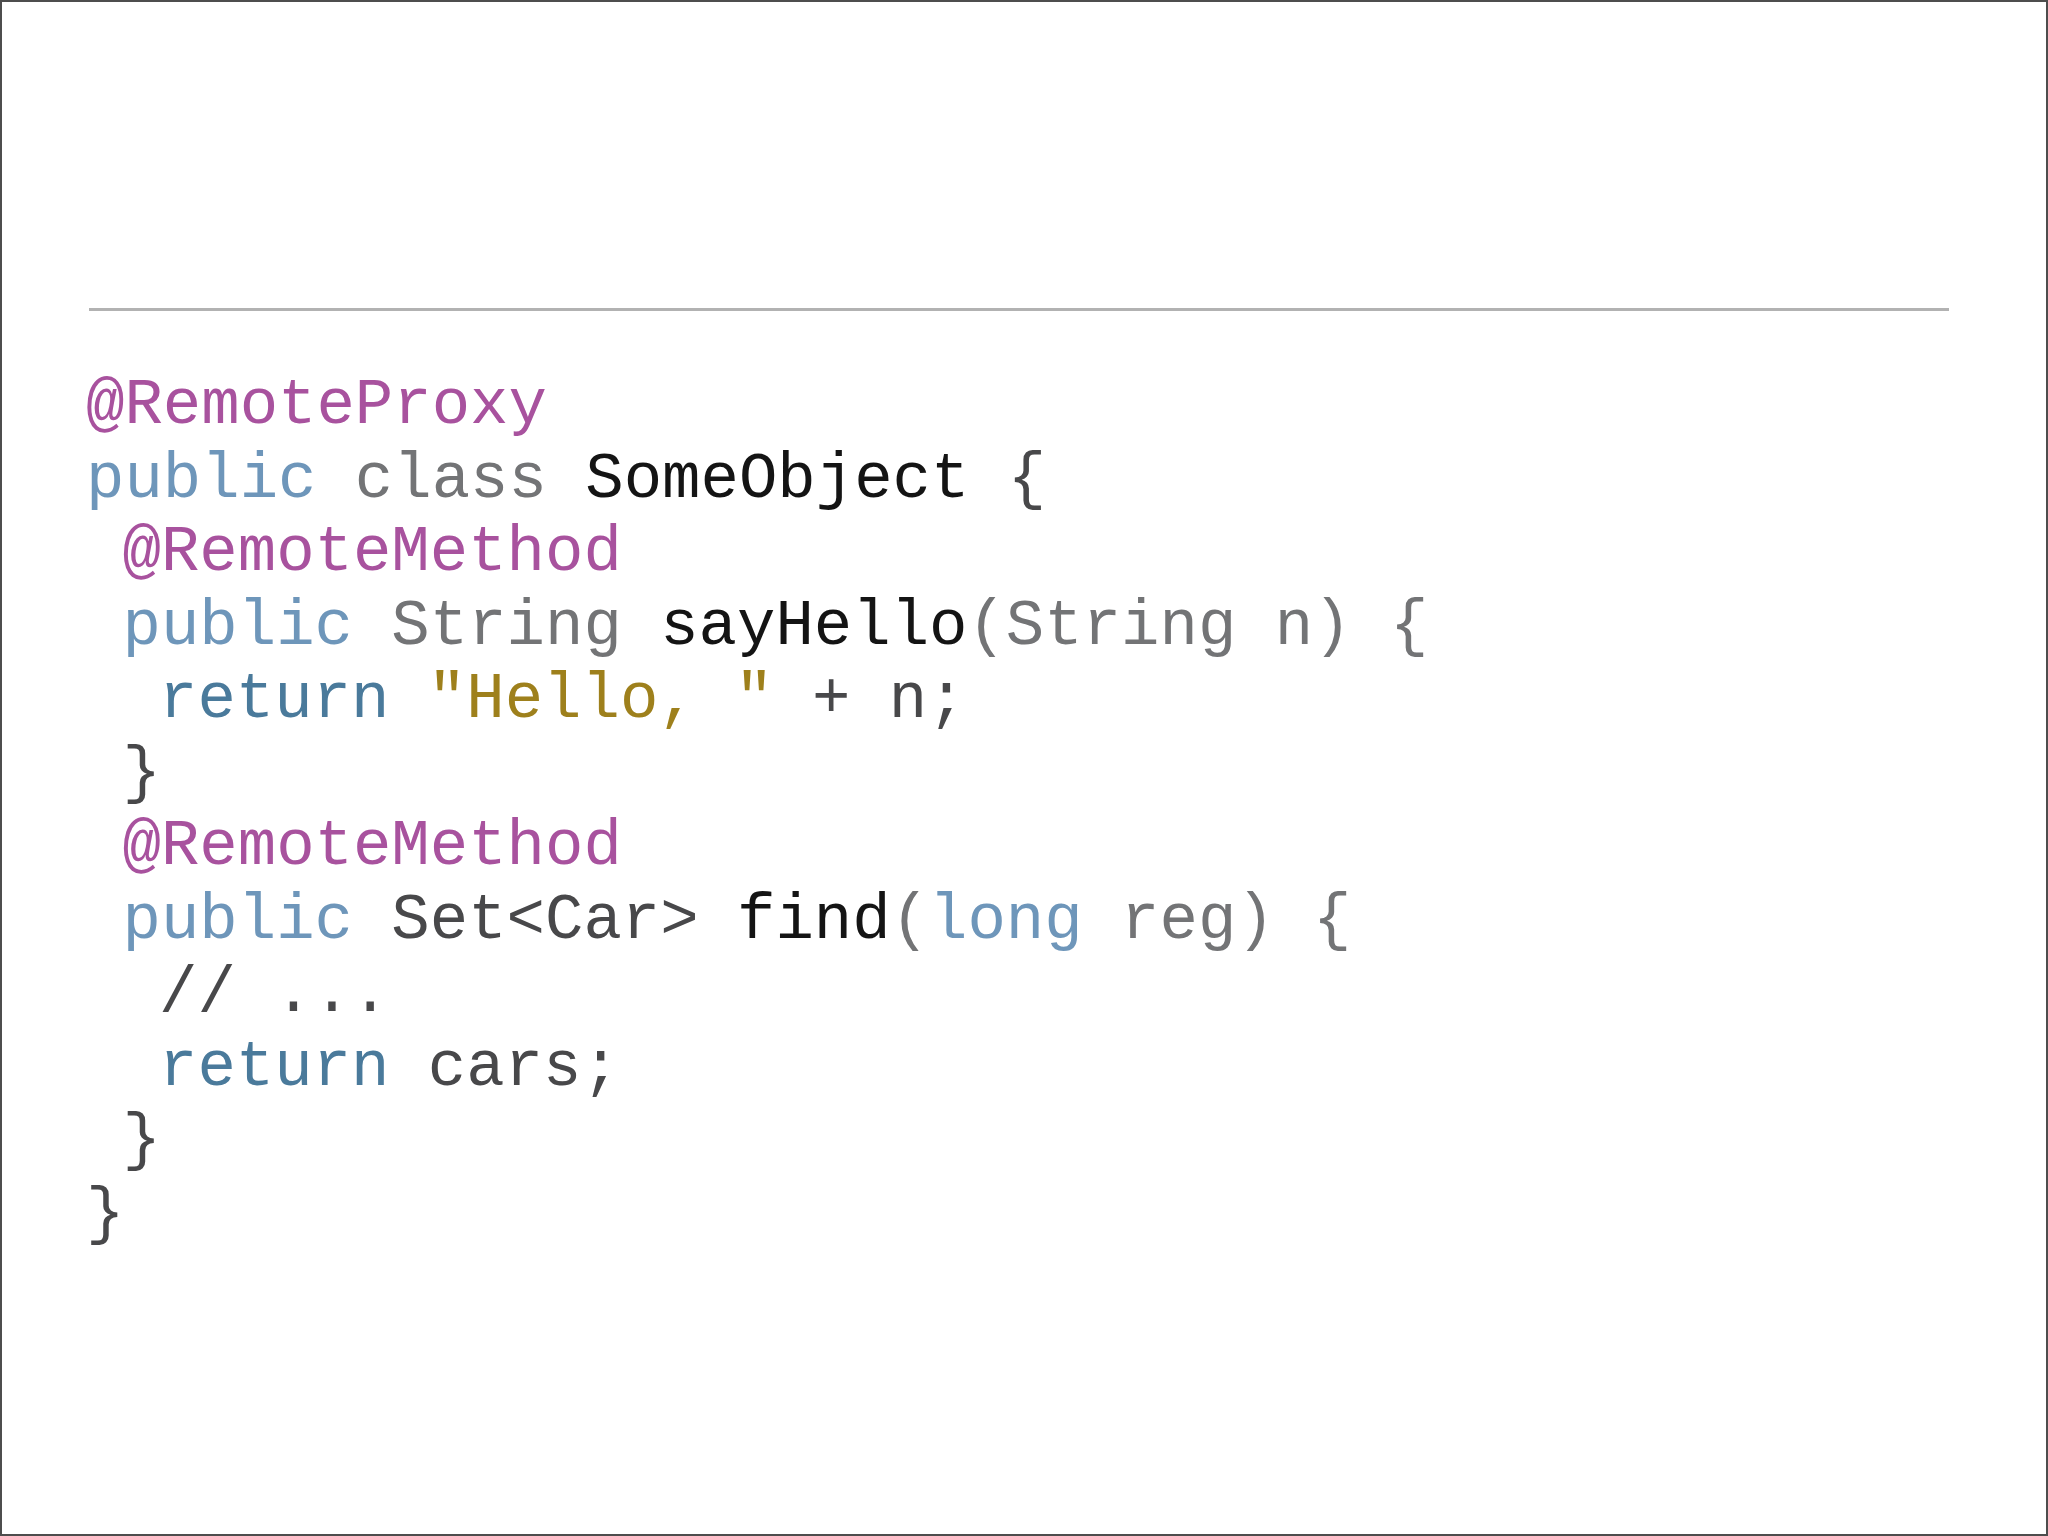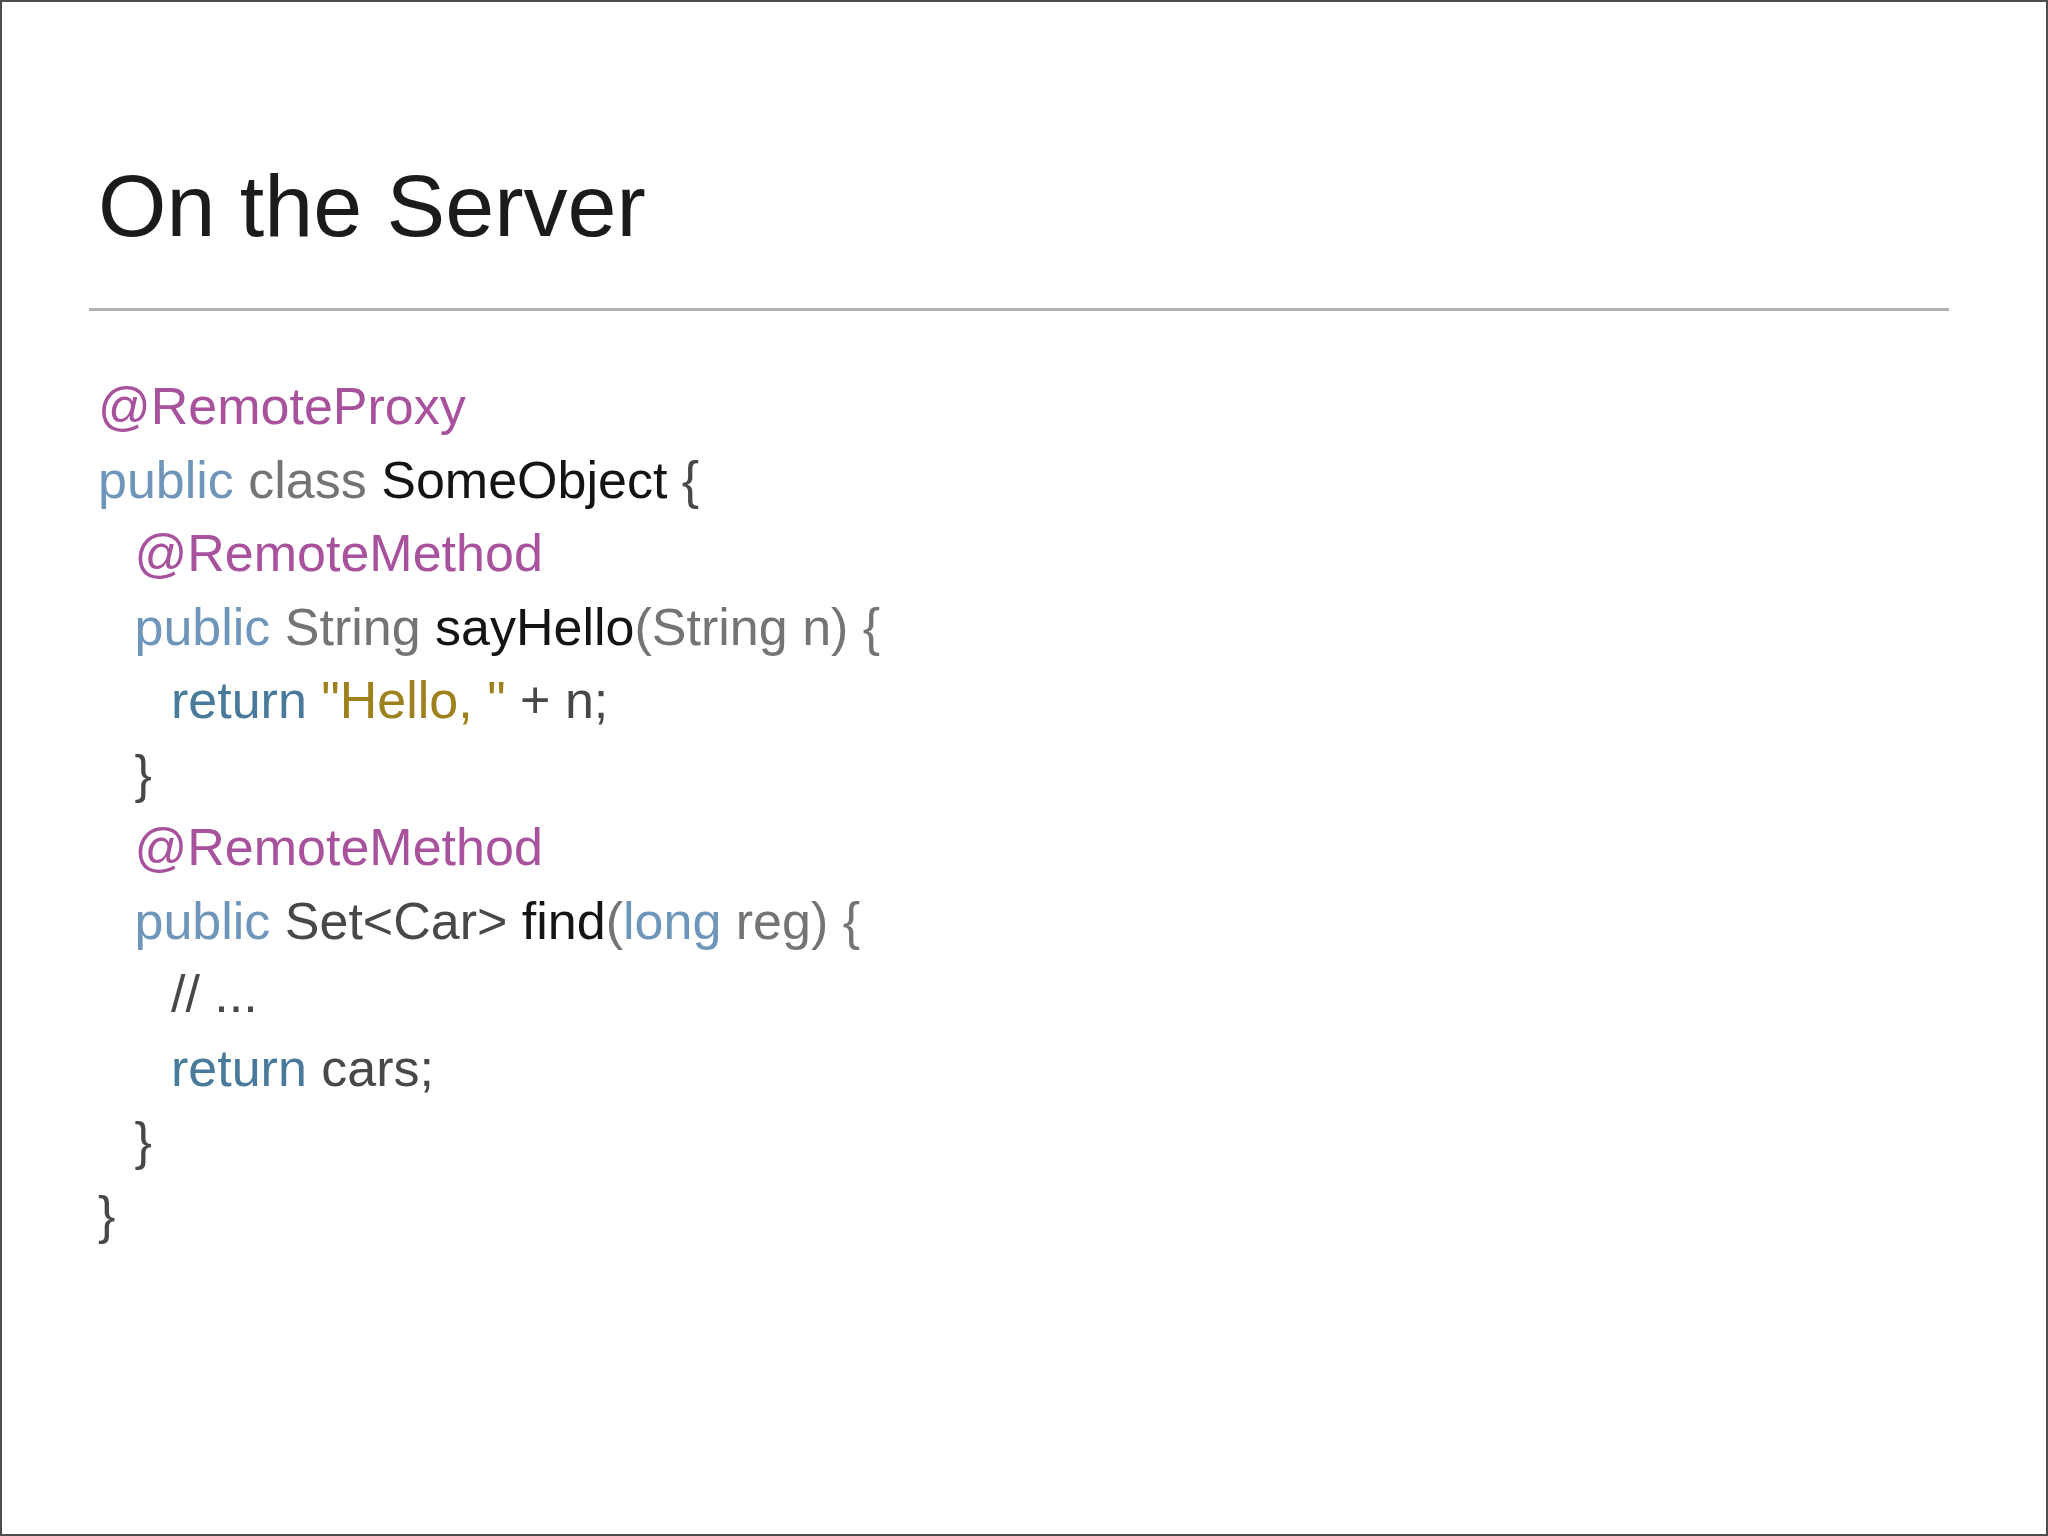--- a/index.html
+++ b/index.html
@@ -33,31 +33,31 @@
   .title-divider {
     position: absolute;
     left: 87px;
     top: 306px;
     width: 1860px;
     height: 3px;
     background: var(--divider, #b2b2b2);
   }
   .code-block {
     position: absolute;
-    left: 96px;
+    left: 84px;
     top: 368px;
-    font-size: 52px;
+    font-size: 64px;
     font-weight: 300;
     line-height: 73.5px;
     white-space: pre;
+    font-family: Liberation Mono, monospace;
   }
   .code-line {
     height: 73.5px;
   }
 </style>
 </head>
 <body>
 
 <div class="slide">
-  <div class="slide-title">On the Server</div>
   <div class="title-divider"></div>
   <div class="code-block"><div class="code-line" style="padding-left: 0px;"><span style="color: rgb(168, 82, 158);">@RemoteProxy</span></div><div class="code-line" style="padding-left: 0px;"><span style="color: rgb(110, 150, 186);">public </span><span style="color: rgb(115, 116, 118);">class </span><span style="color: rgb(20, 20, 20);">SomeObject </span><span style="color: rgb(72, 72, 74);">{</span></div><div class="code-line" style="padding-left: 36.5px;"><span style="color: rgb(168, 82, 158);">@RemoteMethod</span></div><div class="code-line" style="padding-left: 36.5px;"><span style="color: rgb(110, 150, 186);">public </span><span style="color: rgb(115, 116, 118);">String </span><span style="color: rgb(20, 20, 20);">sayHello</span><span style="color: rgb(115, 116, 118);">(String n) {</span></div><div class="code-line" style="padding-left: 73px;"><span style="color: rgb(74, 122, 155);">return </span><span style="color: rgb(158, 128, 28);">"Hello, " </span><span style="color: rgb(72, 72, 74);">+ n;</span></div><div class="code-line" style="padding-left: 36.5px;"><span style="color: rgb(72, 72, 74);">}</span></div><div class="code-line" style="padding-left: 36.5px;"><span style="color: rgb(168, 82, 158);">@RemoteMethod</span></div><div class="code-line" style="padding-left: 36.5px;"><span style="color: rgb(110, 150, 186);">public </span><span style="color: rgb(72, 72, 74);">Set&lt;Car&gt; </span><span style="color: rgb(20, 20, 20);">find</span><span style="color: rgb(115, 116, 118);">(</span><span style="color: rgb(110, 150, 186);">long</span><span style="color: rgb(115, 116, 118);"> reg) {</span></div><div class="code-line" style="padding-left: 73px;"><span style="color: rgb(72, 72, 74);">// ...</span></div><div class="code-line" style="padding-left: 73px;"><span style="color: rgb(74, 122, 155);">return </span><span style="color: rgb(72, 72, 74);">cars;</span></div><div class="code-line" style="padding-left: 36.5px;"><span style="color: rgb(72, 72, 74);">}</span></div><div class="code-line" style="padding-left: 0px;"><span style="color: rgb(72, 72, 74);">}</span></div></div>
 </div>
 
 </body></html>

